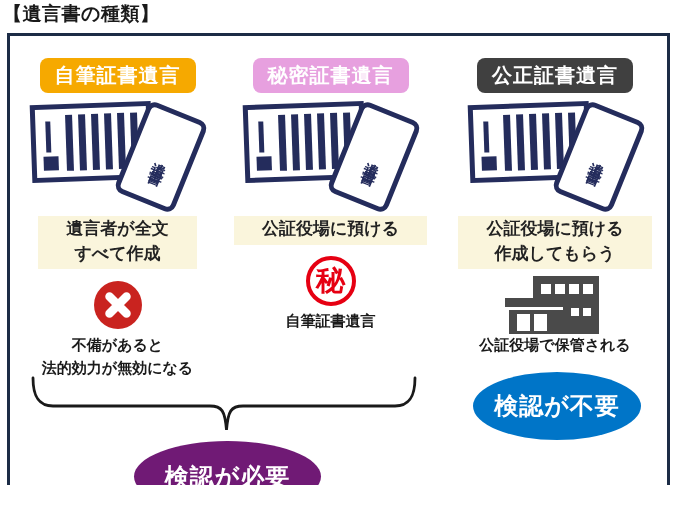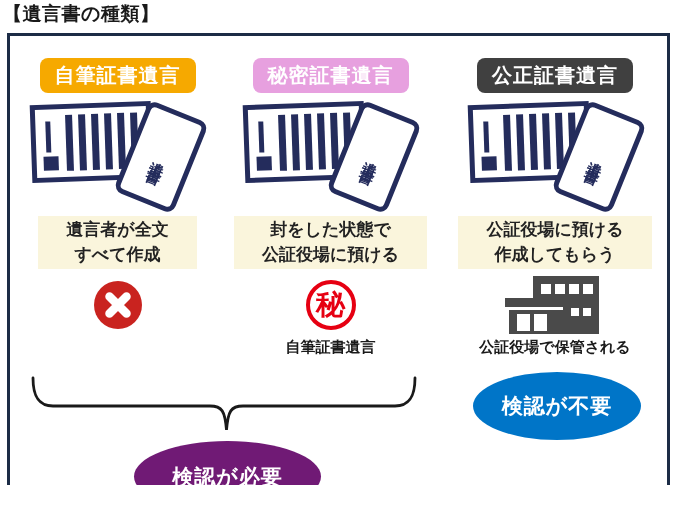--- a/index.html
+++ b/index.html
@@ -1,18 +1,18 @@
 <!DOCTYPE html>
 <html><head>
 <meta charset="utf-8">
 <style>
   html,body { margin:0; padding:0; background:#ffffff; }
   .canvas {
     position:relative; width:677px; height:485px; background:#ffffff;
-    font-family:Liberation Serif, serif; overflow:hidden;
+    font-family:Liberation Mono, monospace; overflow:hidden;
   }
   .page-title {
     position:absolute; left:3px; top:1px;
     font-size:19px; font-weight:bold; color:#1a1a1a; letter-spacing:0.5px;
   }
   .frame {
     position:absolute; left:7px; top:33px; width:663px; height:482px;
     border:3px solid #1c2c46; box-sizing:border-box; background:#ffffff;
   }
   .column { position:absolute; top:58px; display:flex; flex-direction:column; align-items:center; }
@@ -60,21 +60,21 @@
     box-sizing:border-box; color:#E60012; font-size:29px; font-weight:bold;
     display:flex; align-items:center; justify-content:center;
   }
   .caption {
     margin-top:5px; font-size:15px; font-weight:bold; color:#1a1a1a;
     text-align:center; line-height:1.5; white-space:nowrap;
   }
   .bracket-svg { position:absolute; left:29px; top:374px; }
   .oval {
     position:absolute; border-radius:50%; display:flex; align-items:center; justify-content:center;
-    color:#ffffff; font-size:21px; font-weight:bold; letter-spacing:1px;
+    color:#ffffff; font-size:24px; font-weight:bold; letter-spacing:1px;
   }
   .red-oval  { left:134px; top:441px; width:187px; height:71px; background:#701a75; }
   .blue-oval { left:473px; top:372px; width:168px; height:68px; background:#0075C8; }
 </style>
 </head>
 <body>
 
 <div class="canvas">
 
   <div class="page-title">【遺言書の種類】</div>
@@ -101,41 +101,44 @@
     <div class="desc-box">
       <div>遺言者が全文</div>
       <div>すべて作成</div>
     </div>
     <div class="mid-icon">
       <svg width="50" height="50" viewBox="0 0 50 50">
         <circle cx="25" cy="25" r="24" fill="#C9231F"></circle>
         <path d="M16.5 16.5 L33.5 33.5 M33.5 16.5 L16.5 33.5" stroke="#ffffff" stroke-width="8.5" stroke-linecap="round"></path>
       </svg>
     </div>
+    <div class="caption">
+      <div>不備があると</div>
+      <div>法的効力が無効になる</div>
+    </div>
   </div>
 
   <div class="column col-2">
     <div class="badge badge-2">秘密証書遺言</div>
     <div class="doc-icon">
       <div class="doc-sheet">
         <div class="bar b-thin"></div>
         <div class="bar b-sq"></div>
         <div class="bar b-t b1"></div>
         <div class="bar b-t b2"></div>
         <div class="bar b-t b3"></div>
         <div class="bar b-t b4"></div>
         <div class="bar b-t b5"></div>
         <div class="bar b-t b6"></div>
       </div>
       <div class="doc-envelope">
         <div class="doc-envelope-label">遺言書</div>
       </div>
     </div>
     <div class="desc-box">
-      <div>封をした状態で</div>
       <div>公証役場に預ける</div>
     </div>
     <div class="mid-icon">
       <div class="seal">
         <span>秘</span>
       </div>
     </div>
     <div class="caption">
       <div>自筆証書遺言</div>
     </div>

